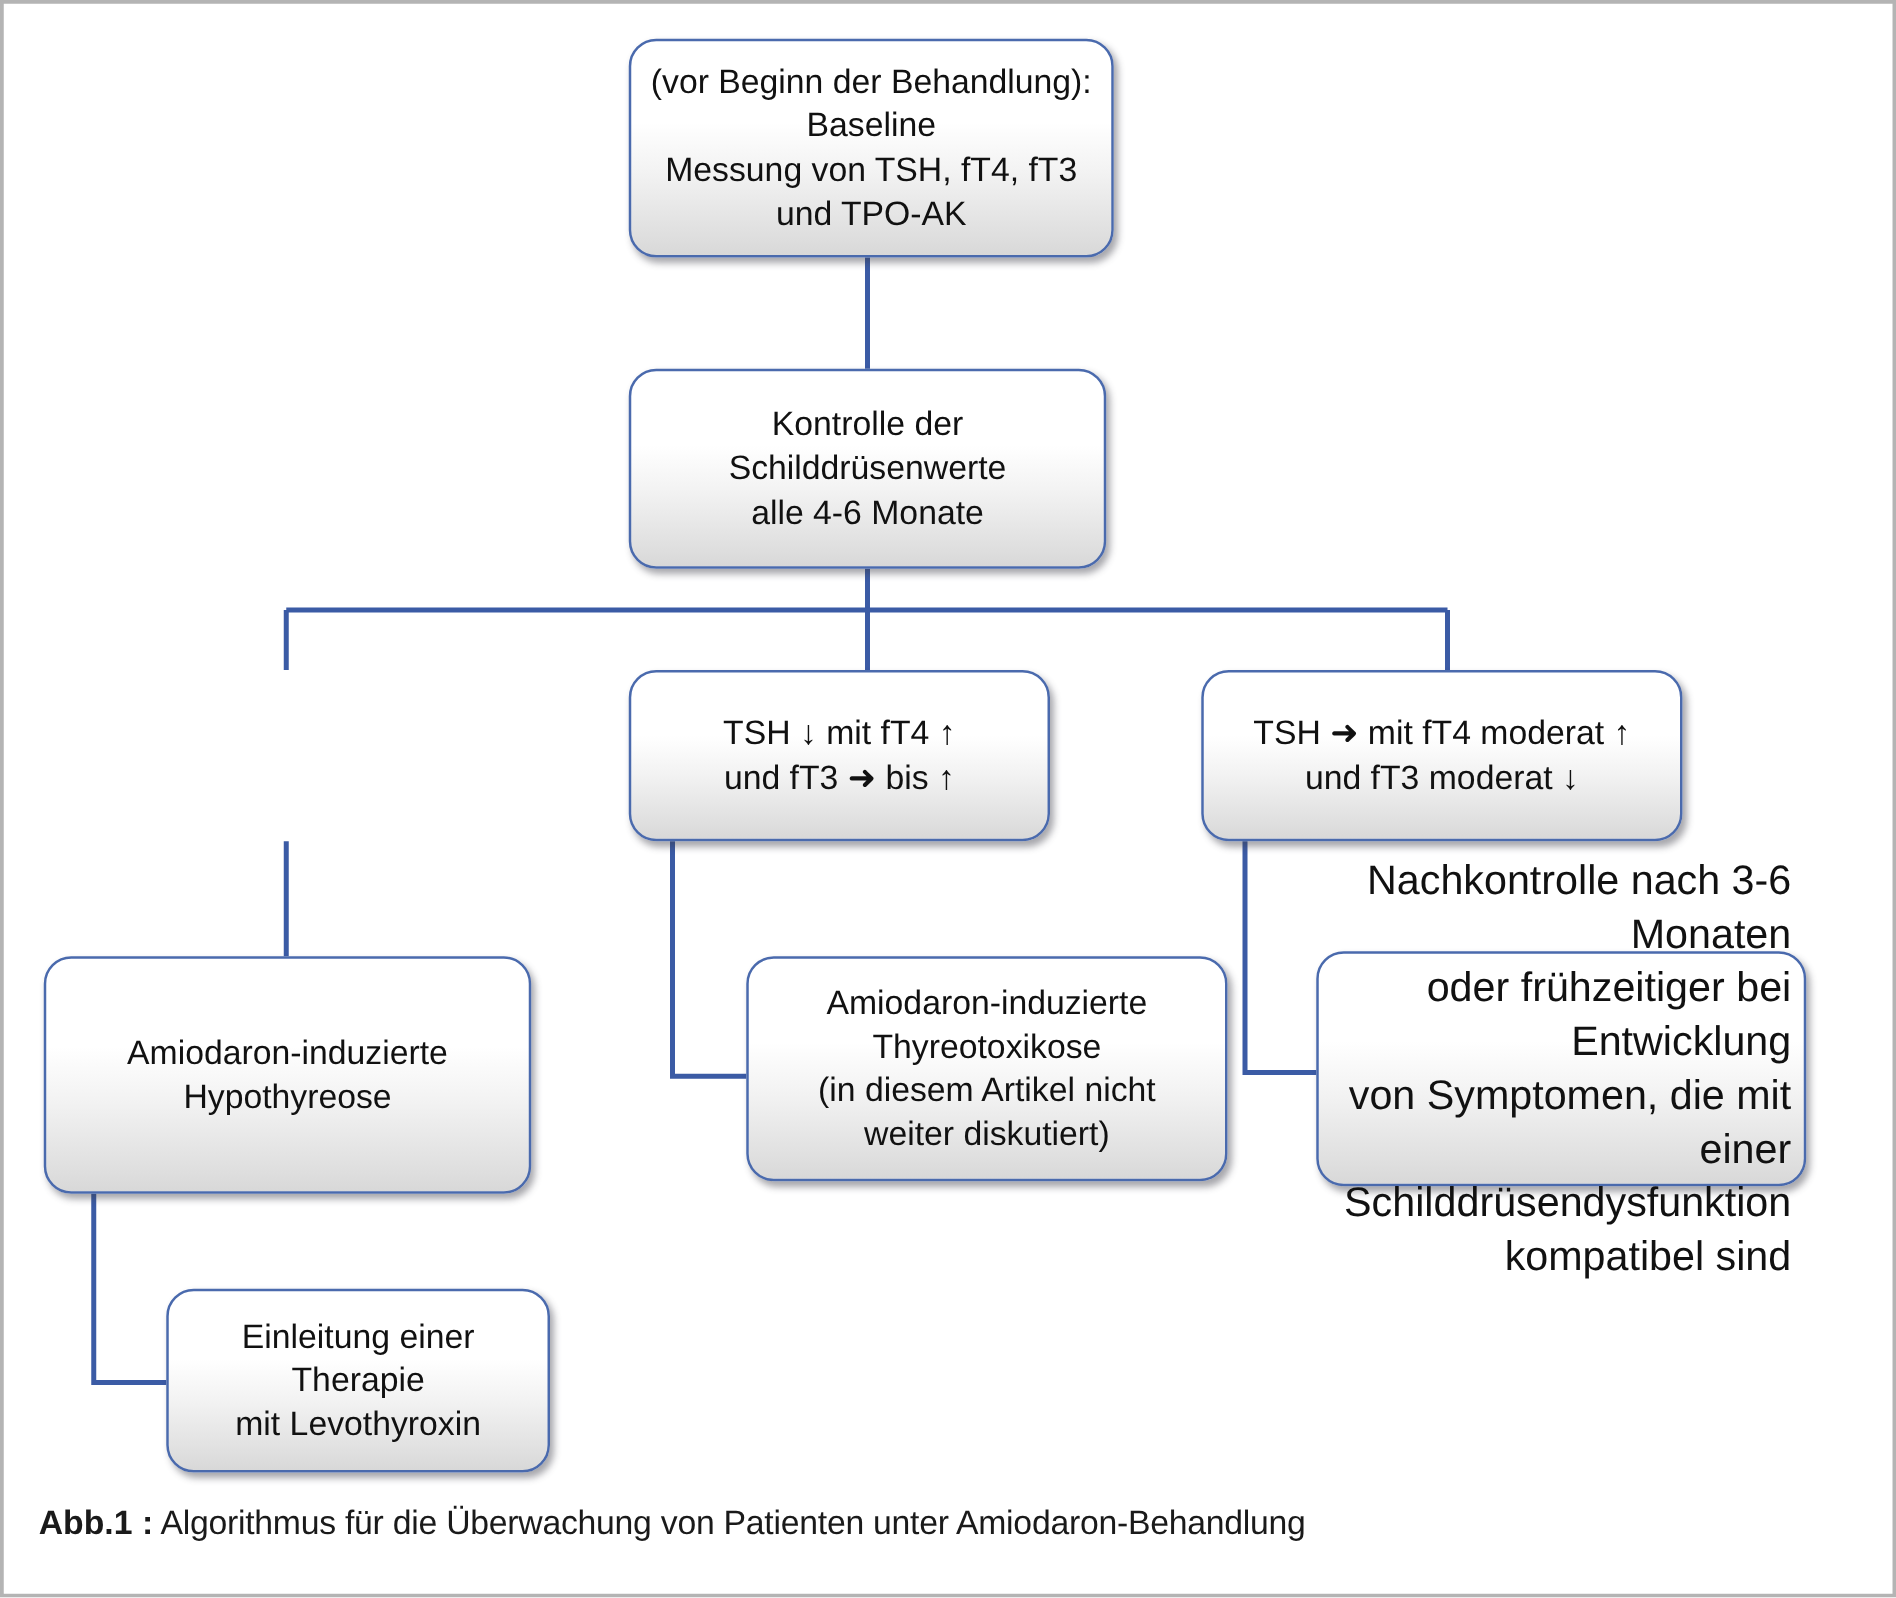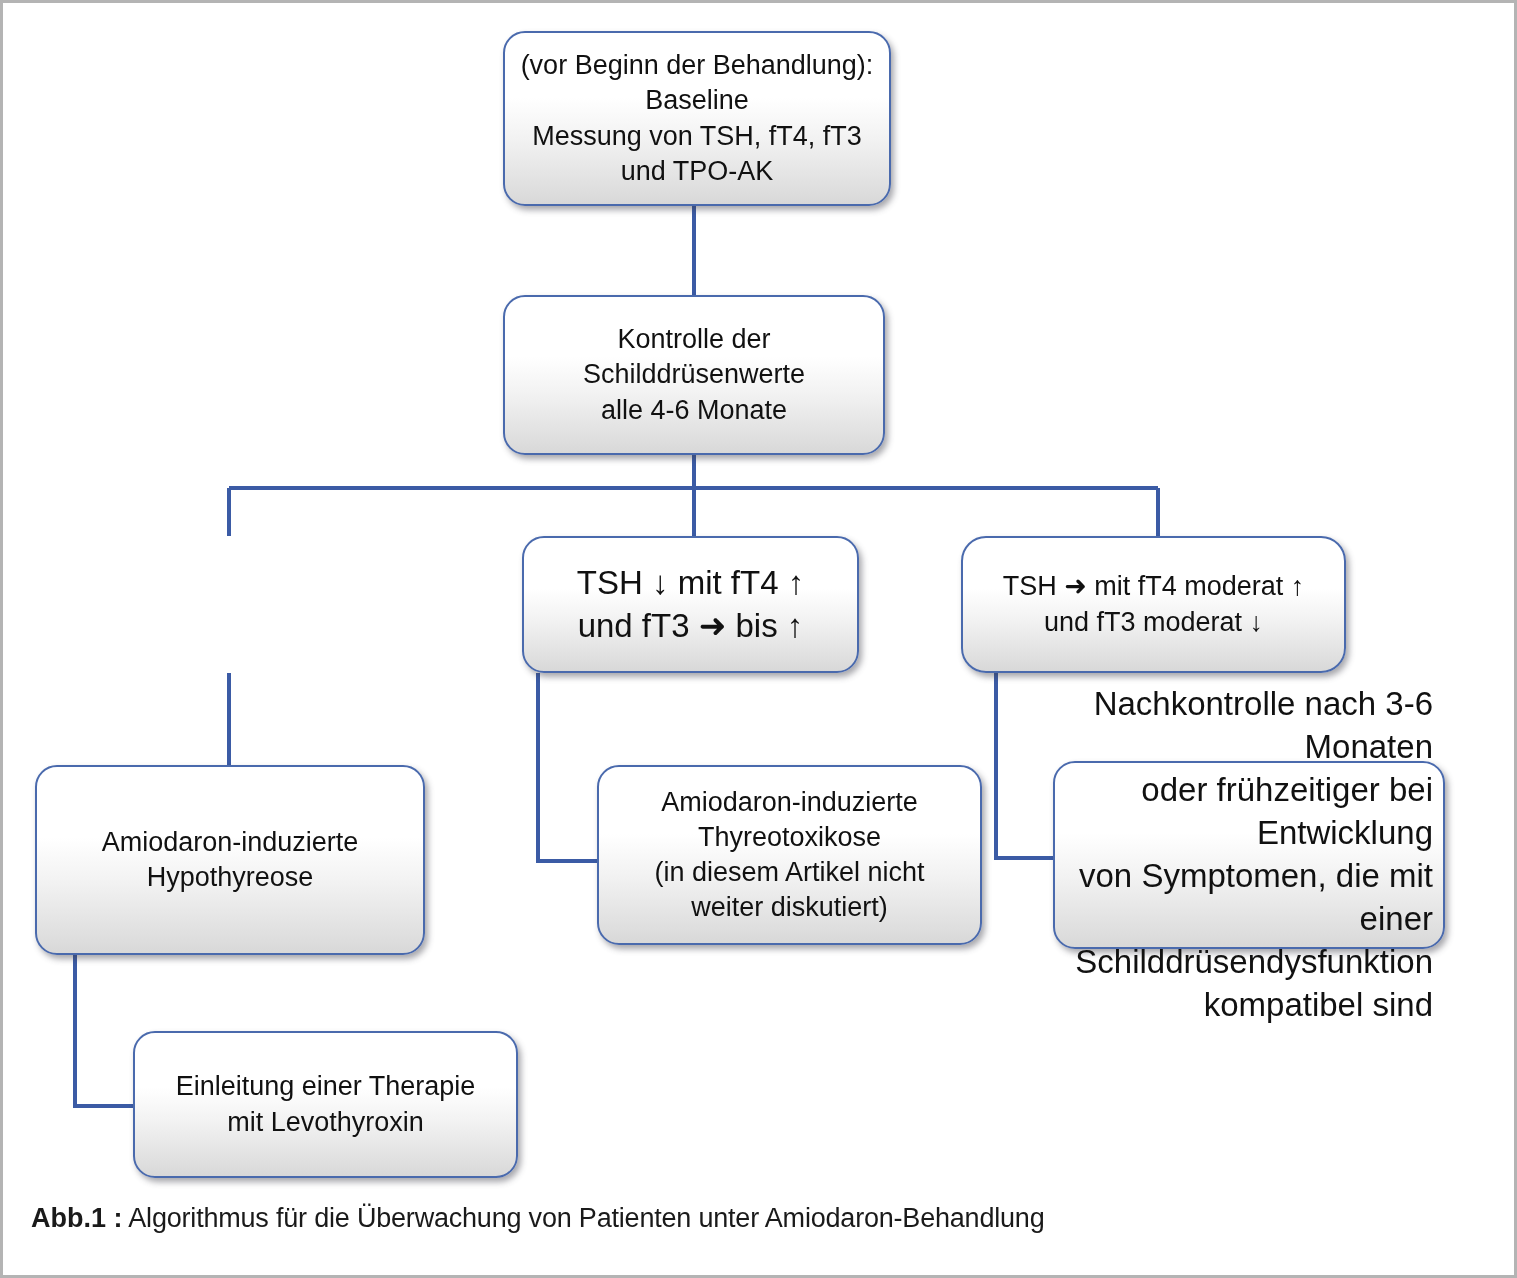--- a/index.html
+++ b/index.html
@@ -49,26 +49,26 @@
     white-space: pre-line;
   }
   .node .txt.bold {
     font-weight: normal;
   }
   
   #node-baseline   { left: 500px;  top: 28px;   width: 388px; height: 175px; font-size: 27px; }
   #node-baseline .stack { width: 100%; }
   #node-kontrolle  { left: 500px;  top: 292px;  width: 382px; height: 160px; font-size: 27px; }
   #node-tsh-up     { left: 32px;   top: 533px;  width: 390px; height: 137px; font-size: 27px; }
-  #node-tsh-down   { left: 500px;  top: 533px;  width: 337px; height: 137px; font-size: 33px; margin-left: 19px; }
-  #node-tsh-flat   { left: 958px;  top: 533px;  width: 385px; height: 137px; font-size: 27px; border-radius: 25px; }
+  #node-tsh-down   { left: 500px;  top: 533px;  width: 337px; height: 137px; font-size: 27px; }
+  #node-tsh-flat   { left: 958px;  top: 533px;  width: 385px; height: 137px; font-size: 27px; }
   #node-hypo       { left: 32px;   top: 762px;  width: 390px; height: 190px; font-size: 27px; }
   #node-thyreo     { left: 594px;  top: 762px;  width: 385px; height: 180px; font-size: 27px; }
   #node-nachkon    { left: 1050px; top: 758px;  width: 392px; height: 188px; font-size: 33px; text-align: right; }
-  #node-levo       { left: 130px;  top: 1028px; width: 385px; height: 147px; font-size: 27px; }
+  #node-levo       { left: 130px;  top: 1028px; width: 307px; height: 147px; font-size: 27px; }
 
   #caption {
     position: absolute;
     left: 28px;
     top: 1200px;
     width: 1450px;
     font-size: 27px;
     color: #1a1a1a;
     white-space: nowrap;
     letter-spacing: -0.2px;

